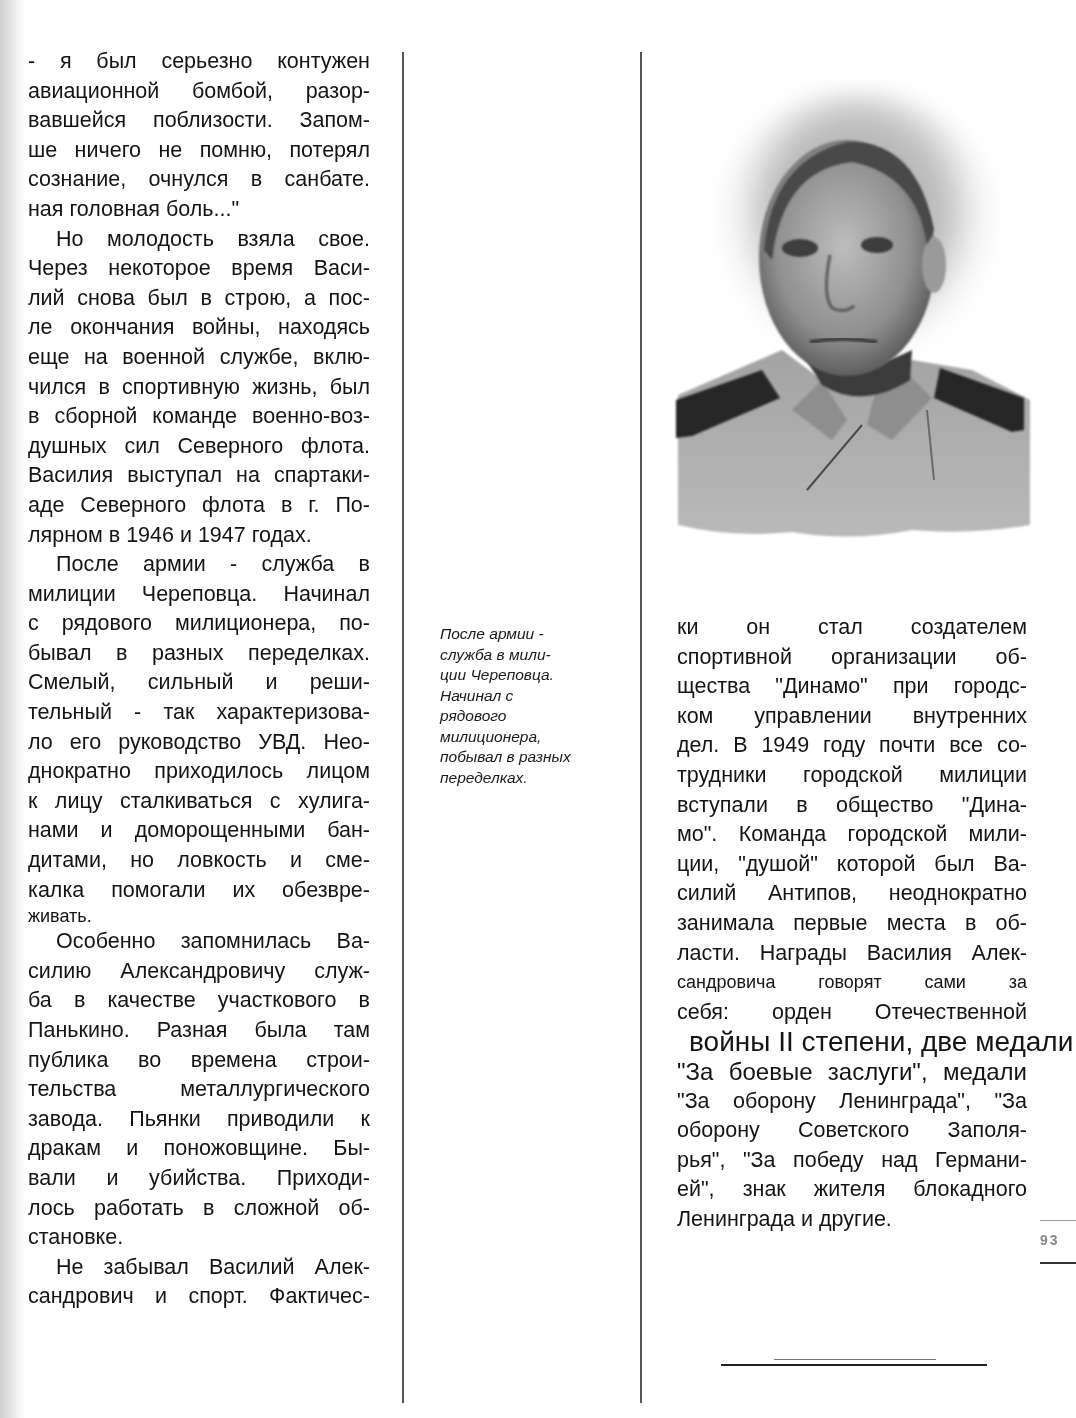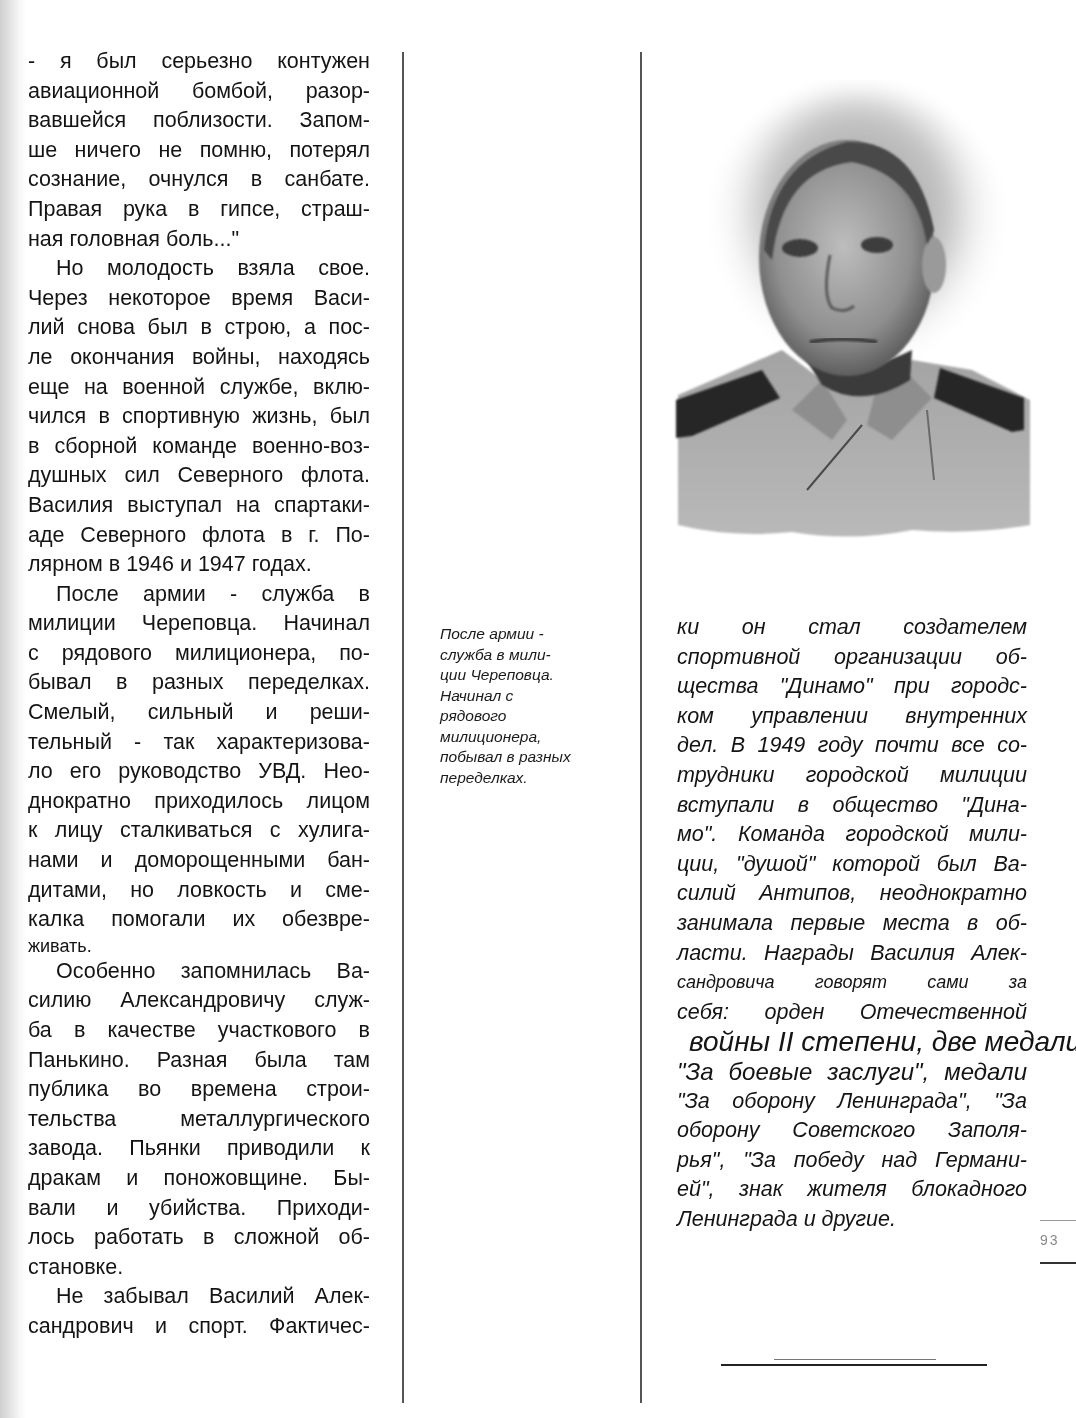--- a/index.html
+++ b/index.html
@@ -12,51 +12,50 @@
     position: absolute; left: 0; top: 0; width: 26px; height: 1418px;
     background: linear-gradient(to right, #cfcfcf 0%, #e4e4e4 40%, #f6f6f6 75%, #ffffff 100%);
   }
   .col {
     position: absolute; font-size: 21.5px; line-height: 29.6px;
   }
   .col .ln { display: block; white-space: nowrap; text-align: justify; text-align-last: justify; }
   .col .ln.last { text-align-last: left; }
   .col .ln.indent { padding-left: 28px; }
   #col-left { left: 28px; top: 47px; width: 342px; }
-  #col-right { left: 677px; top: 613px; width: 350px; font-style: italic; }
+  #col-right { left: 677px; top: 613px; width: 350px; }
   .caption {
     position: absolute; left: 440px; top: 624px; width: 180px;
     font-style: italic; font-size: 15.5px; line-height: 20.5px; color: #1a1a1a;
   }
   .caption .ln { display: block; white-space: nowrap; }
   .vrule { position: absolute; width: 2px; background: #555; }
   #rule-1 { left: 402px; top: 52px; height: 1351px; }
   #rule-2 { left: 640px; top: 52px; height: 1351px; }
   .photo {
     position: absolute; left: 672px; top: 80px; width: 360px; height: 460px;
   }
   .page-num-box { position: absolute; left: 1036px; top: 1214px; width: 40px; height: 56px; }
   .page-num-box .top-line { position: absolute; left: 4px; top: 6px; width: 36px; height: 1px; background: #999; }
-  .page-num-box .num { position: absolute; left: 4px; top: 18px; font-size: 14px; font-weight: normal; letter-spacing: 2px; color: #888; }
+  .page-num-box .num { position: absolute; left: 4px; top: 18px; font-size: 14px; font-weight: bold; letter-spacing: 2px; color: #888; }
   .page-num-box .bottom-line { position: absolute; left: 4px; top: 48px; width: 36px; height: 2px; background: #333; }
   .footer-rule-1 { position: absolute; left: 774px; top: 1359px; width: 162px; height: 1px; background: #777; }
   .footer-rule-2 { position: absolute; left: 721px; top: 1364px; width: 266px; height: 2px; background: #222; }
 </style>
 </head>
 <body>
 
 <div class="gutter"></div>
 
 <div class="col" id="col-left">
   <span class="ln">- я был серьезно контужен</span>
   <span class="ln">авиационной бомбой, разор-</span>
   <span class="ln">вавшейся поблизости. Запом-</span>
   <span class="ln">ше ничего не помню, потерял</span>
   <span class="ln">сознание, очнулся в санбате.</span>
-  <span class="ln">Правая рука в гипсе, страш-</span>
   <span class="ln last">ная головная боль..."</span>
   <span class="ln indent">Но молодость взяла свое.</span>
   <span class="ln">Через некоторое время Васи-</span>
   <span class="ln">лий снова был в строю, а пос-</span>
   <span class="ln">ле окончания войны, находясь</span>
   <span class="ln">еще на военной службе, вклю-</span>
   <span class="ln">чился в спортивную жизнь, был</span>
   <span class="ln">в сборной команде военно-воз-</span>
   <span class="ln">душных сил Северного флота.</span>
   <span class="ln">Василия выступал на спартаки-</span>

